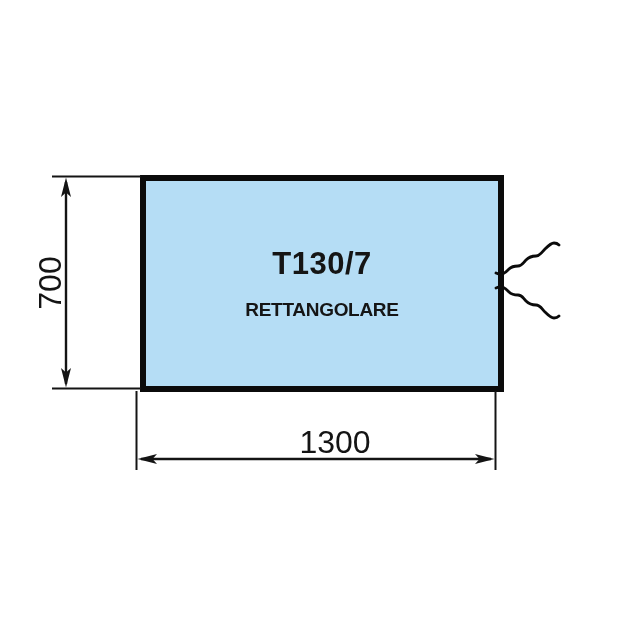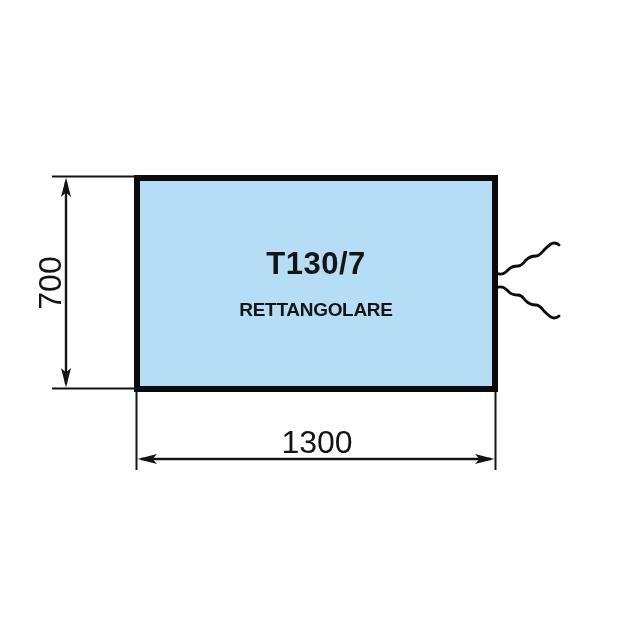--- a/index.html
+++ b/index.html
@@ -10,21 +10,21 @@
   }
   .canvas {
     position: relative;
     width: 640px;
     height: 640px;
     background: #ffffff;
     overflow: hidden;
   }
   .panel {
     position: absolute;
-    left: 134px;
+    left: 140px;
     top: 175px;
     width: 364px;
     height: 217px;
     box-sizing: border-box;
     border: 6px solid #0b0b0b;
     background: #b5ddf5;
     display: flex;
     flex-direction: column;
     align-items: center;
     justify-content: center;
@@ -59,21 +59,21 @@
     font-size: 32px;
     font-weight: 400;
     white-space: nowrap;
   }
   .dim-label.height {
     left: 50px;
     top: 283px;
     transform: translate(-50%, -50%) rotate(-90deg);
   }
   .dim-label.width {
-    left: 317px;
+    left: 335px;
     top: 442px;
     transform: translate(-50%, -50%);
     text-align: center;
   }
 </style>
 </head>
 <body>
 
 <div class="canvas">
 

